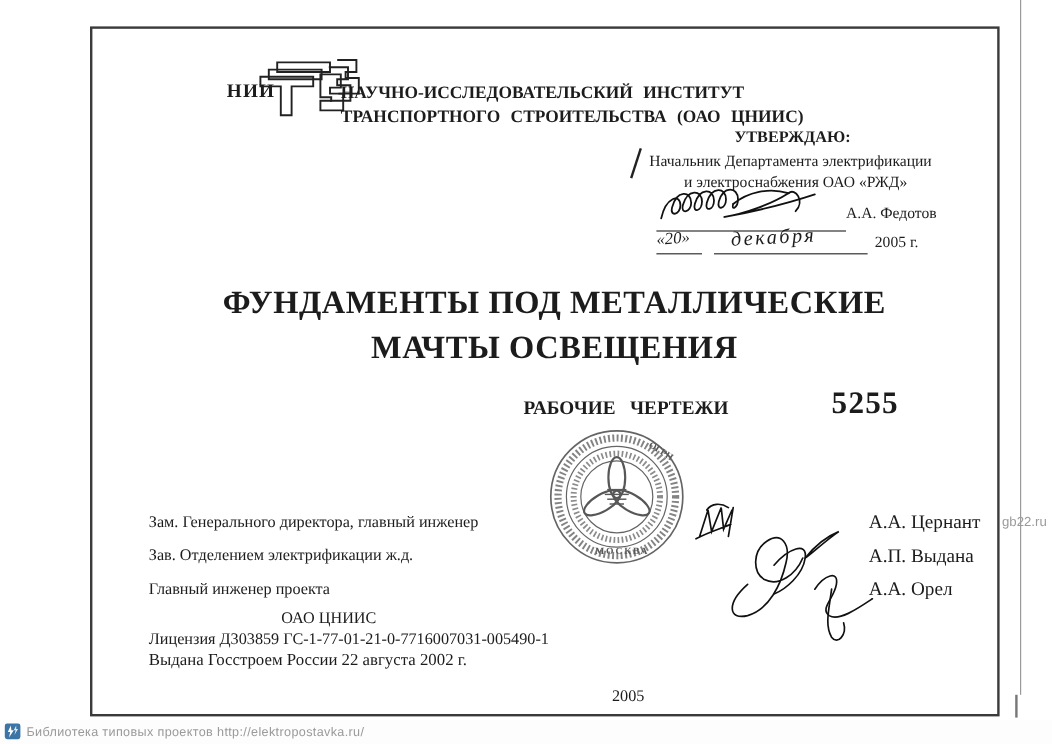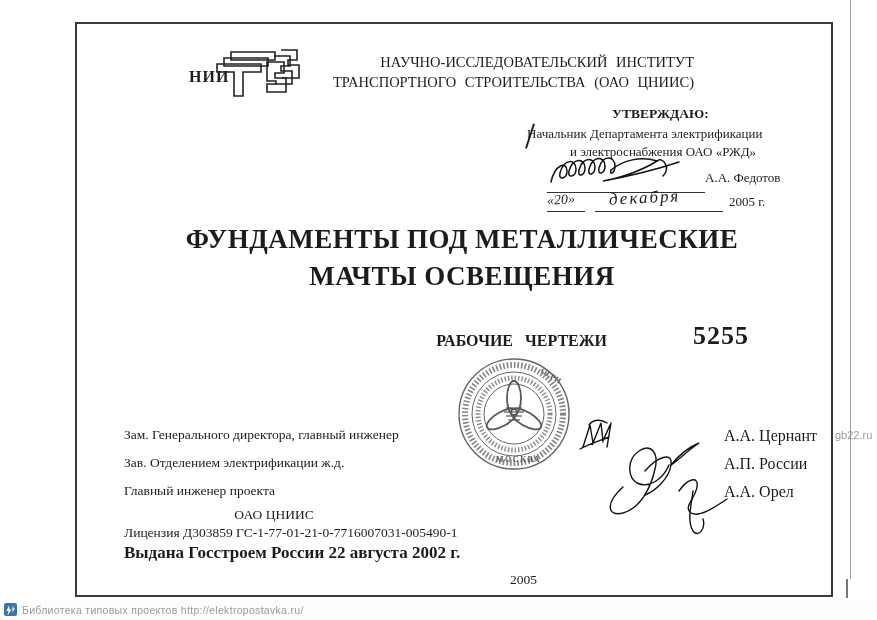--- a/index.html
+++ b/index.html
@@ -8,55 +8,55 @@
 
   
   .page-frame { position:absolute; left:75px; top:22px; width:758px; height:575px;
                 border:2px solid #3a3a3a; background:#ffffff; }
   .scan-edge { position:absolute; left:850px; top:0; width:1px; height:579px; background:#9a9a9a; }
   .scan-edge-foot { position:absolute; left:846px; top:579px; width:2px; height:19px; background:#777; }
 
   
   .logo-abbr { position:absolute; left:112px; top:44px; font-weight:bold; font-size:16px; letter-spacing:1px; }
   .logo-mark { position:absolute; left:138px; top:14px; }
-  .institute { position:absolute; left:207px; top:28px; width:410px; text-align:right;
-               font-weight:normal; font-size:14.5px; line-height:20px; word-spacing:5px; }
+  .institute { position:absolute; left:207px; top:44px; width:410px; text-align:left;
+               font-weight:bold; font-size:14.5px; line-height:20px; word-spacing:5px; }
 
   
   .approval { position:absolute; left:440px; top:82px; width:330px; font-size:13px; }
   .approval .head { position:absolute; left:95px; top:0; font-weight:bold; font-size:13.5px; }
-  .approval .l1 { position:absolute; left:10px; top:20px;text-align:right; }
+  .approval .l1 { position:absolute; left:24px; top:20px;text-align:right; }
   .approval .l2 { position:absolute; left:53px; top:38px;text-align:center; }
   .approval .slash { position:absolute; left:12px; top:17px; width:1.5px; height:26px;
                      background:#222; transform:rotate(18deg); }
   .approval .sig { position:absolute; left:28px; top:48px; }
   .approval .approver { position:absolute; left:188px; top:64px; }
   .approval .uline-sig { position:absolute; left:30px; top:86px; width:158px; height:1px; background:#333; }
   .approval .day { position:absolute; left:30px; top:86px; font-style:italic; font-size:14px; transform:rotate(-4deg); }
   .approval .uline-day { position:absolute; left:30px; top:105px; width:38px; height:1px; background:#333; }
   .approval .uline-month { position:absolute; left:78px; top:105px; width:128px; height:1px; background:#333; }
   .approval .month { position:absolute; left:92px; top:82px; font-style:italic; font-size:17px;
                      letter-spacing:2px; transform:rotate(-3deg); }
   .approval .year { position:absolute; left:212px; top:88px; }
 
   
-  .main-title { position:absolute; left:40px; top:197px; width:690px; text-align:center;
+  .main-title { position:absolute; left:40px; top:210px; width:690px; text-align:center;
                 font-weight:bold; font-size:27px; line-height:37px; letter-spacing:0.5px; }
   .subtitle { position:absolute; left:240px; top:308px; width:290px; text-align:right;
               font-weight:bold; font-size:16px; word-spacing:8px; }
   .proj-number { position:absolute; left:616px; top:297px; font-weight:bold; font-size:26px; letter-spacing:1px; }
 
   
   .role { position:absolute; left:47px; font-size:13.5px; }
   .person { position:absolute; left:647px; font-size:16px; }
 
   
   .org { position:absolute; left:47px; top:483px; width:300px; text-align:center; font-size:13.5px; }
   .lic1 { position:absolute; left:47px; top:501px; font-size:13.5px; }
-  .lic2 { position:absolute; left:47px; top:519px; font-size:17px;font-weight:bold; }
+  .lic2 { position:absolute; left:47px; top:519px; font-size:14px; }
   .doc-year { position:absolute; left:330px; top:548px; width:130px; text-align:right; font-size:13.5px; }
 
   .stamp-wrap { position:absolute; left:377px; top:330px; opacity:0.85; }
   .signs-wrap { position:absolute; left:498px; top:375px; }
 
   .watermark { position:absolute; left:835px; top:429px; font-family:"Liberation Sans", sans-serif;
                font-size:11px; color:#9b9b9b; }
 
   
   .footer { position:absolute; left:0; top:600px; width:877px; height:20px; background:#fdfdfd;
@@ -147,21 +147,21 @@
       <line x1="50" y1="58" x2="70" y2="58"></line>
       <line x1="52" y1="62" x2="68" y2="62"></line>
       <line x1="54" y1="66" x2="66" y2="66"></line>
     </g>
   </svg>
 
   <div class="role" style="top:403px">Зам. Генерального директора, главный инженер</div>
   <div class="role" style="top:431px">Зав. Отделением электрификации ж.д.</div>
   <div class="role" style="top:459px">Главный инженер проекта</div>
   <div class="person" style="top:403px">А.А. Цернант</div>
-  <div class="person" style="top:431px">А.П. России</div>
+  <div class="person" style="top:431px">А.П. Выдана</div>
   <div class="person" style="top:459px">А.А. Орел</div>
 
   <svg class="signs-wrap" width="160" height="140" viewBox="0 0 160 140">
     <g fill="none" stroke="#111" stroke-width="1.4" stroke-linecap="round">
       <path d="M8,48 L15,26 L18,44 L26,24 L28,42 L35,26 M5,50 C14,45 24,42 34,38 M36,24 L32,48 M14,26 C18,20 26,20 32,24"></path>
       <path d="M48,88 C30,104 32,118 48,114 C66,109 76,88 80,70 C84,54 76,44 64,52 C52,60 52,78 62,84 C74,90 88,80 94,66"></path>
       <path d="M70,72 C82,58 98,52 96,66 C94,80 80,92 70,96"></path>
       <path d="M96,66 C104,56 114,48 124,44 C112,52 100,64 96,66"></path>
       <path d="M104,92 C112,80 124,76 122,88 C120,100 108,108 116,114 C124,119 140,108 152,100"></path>
       <path d="M118,92 C116,108 112,122 118,132 C123,139 131,130 128,120"></path>

